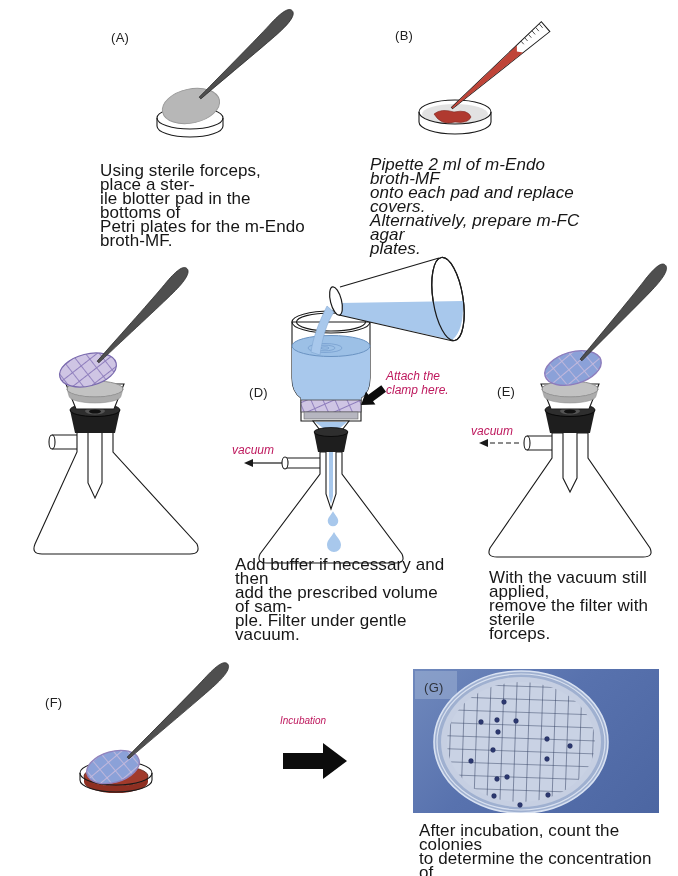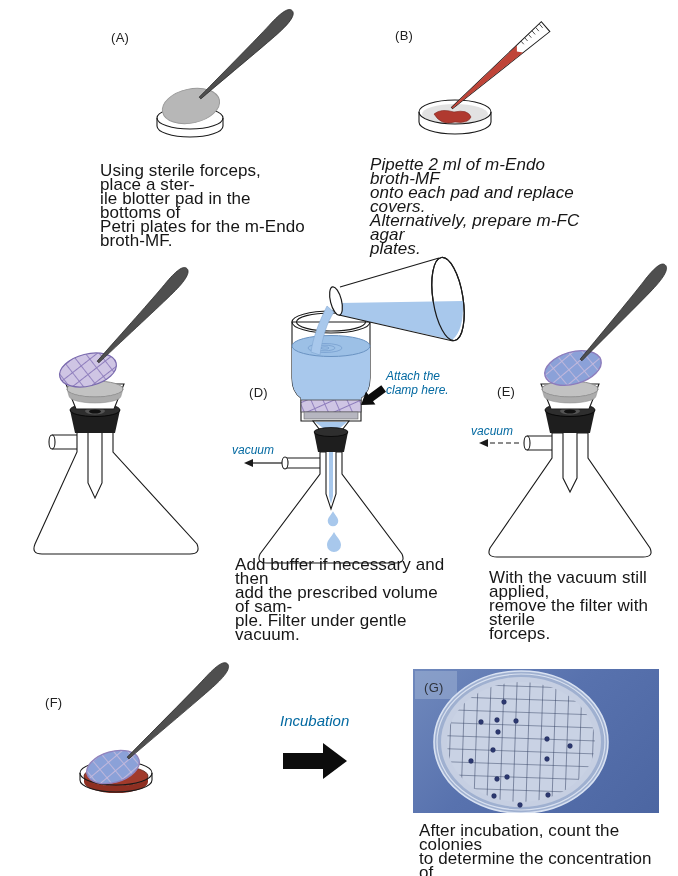--- a/index.html
+++ b/index.html
@@ -1,21 +1,21 @@
 <!DOCTYPE html>
 <html><head>
 <meta charset="utf-8">
 <style>
   html,body{margin:0;padding:0;background:#fff;}
   #page{position:relative;width:678px;height:876px;background:#ffffff;overflow:hidden;
         font-family:"Liberation Sans", sans-serif;color:#151515;}
   .abs{position:absolute;}
   .step-label{font-size:13px;color:#222;letter-spacing:.3px;}
   .caption{font-size:17px;line-height:14px;white-space:pre-line;letter-spacing:.1px;color:#161616;}
-  .annot{font-style:italic;font-size:12px;line-height:13.5px;white-space:pre-line;color:#0369a1;}
+  .annot{font-style:italic;font-size:12px;line-height:13.5px;white-space:pre-line;color:#be185d;}
   svg{display:block;}
   .outline{fill:none;stroke:#1a1a1a;stroke-width:1.1;}
   .glass{fill:#ffffff;stroke:#1a1a1a;stroke-width:1.1;}
   .liquid{fill:#a8c8ec;}
   .forceps{fill:#4f4f4f;stroke:#262626;stroke-width:.7;}
   .colony{fill:#2c3870;stroke:#1d2750;stroke-width:.4;}
   #photo-box{background:linear-gradient(135deg,#7089bd 0%,#5872ae 45%,#4c66a2 100%);}
 </style>
 </head>
 <body>
@@ -201,21 +201,21 @@
       <path d="M14,130 A32,10 0 0 0 78,130 L78,136 A32,11 0 0 1 14,136 Z" fill="#8e2f22"></path>
       <ellipse class="outline" cx="46" cy="127" rx="36" ry="12"></ellipse>
       <path class="outline" d="M10,127 L10,134 M82,127 L82,134 M10,134 A36,12 0 0 0 82,134"></path>
     </g>
     <ellipse cx="43" cy="121" rx="27" ry="15.5" transform="rotate(-16 43 121)" fill="url(#pGridBlue)" stroke="#9182bc" stroke-width="1.3"></ellipse>
     <g transform="translate(58,112) rotate(-43)">
       <path class="forceps" d="M0,-1.2 C42,-3 88,-4.5 110,-6 C128,-7.5 137,-6 137,-1 C137,4 128,6.5 110,6 C88,5.5 42,3 0,1.2 Z"></path>
     </g>
   </svg>
 
-  <div class="abs annot" style="left:280px;top:714px;font-size:15px;">Incubation</div>
+  <div class="abs annot" style="left:280px;top:714px;font-size:10px;">Incubation</div>
   <svg class="abs" style="left:281px;top:741px;" width="68" height="40" viewBox="0 0 68 40">
     <polygon points="2,12 42,12 42,2 66,20 42,38 42,28 2,28" fill="#0c0c0c"></polygon>
   </svg>
 
   <div id="photo-box" class="abs" style="left:413px;top:669px;width:246px;height:144px;">
     <svg width="246" height="144" viewBox="0 0 246 144">
       <rect x="2" y="2" width="42" height="28" fill="#9db0d4" opacity=".55"></rect>
       <g>
         <ellipse cx="108" cy="73" rx="87" ry="71" fill="#9fb0d0" stroke="#d9e2f2" stroke-width="1.6"></ellipse>
         <ellipse cx="108" cy="73" rx="84" ry="68" fill="none" stroke="#e6ecf7" stroke-width="1.2" opacity=".8"></ellipse>

